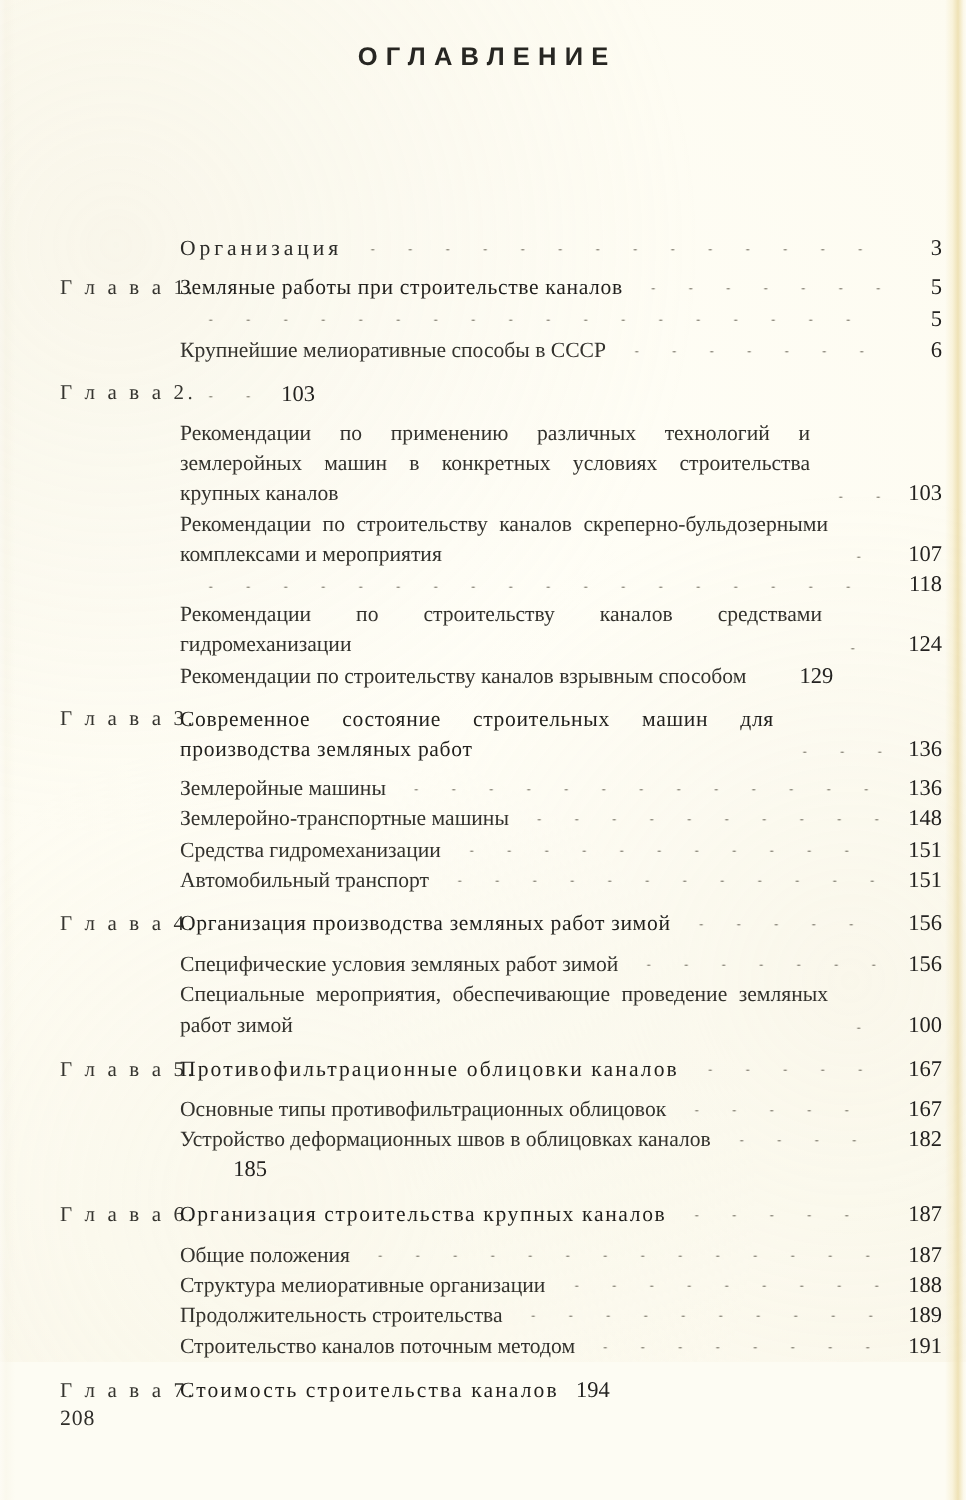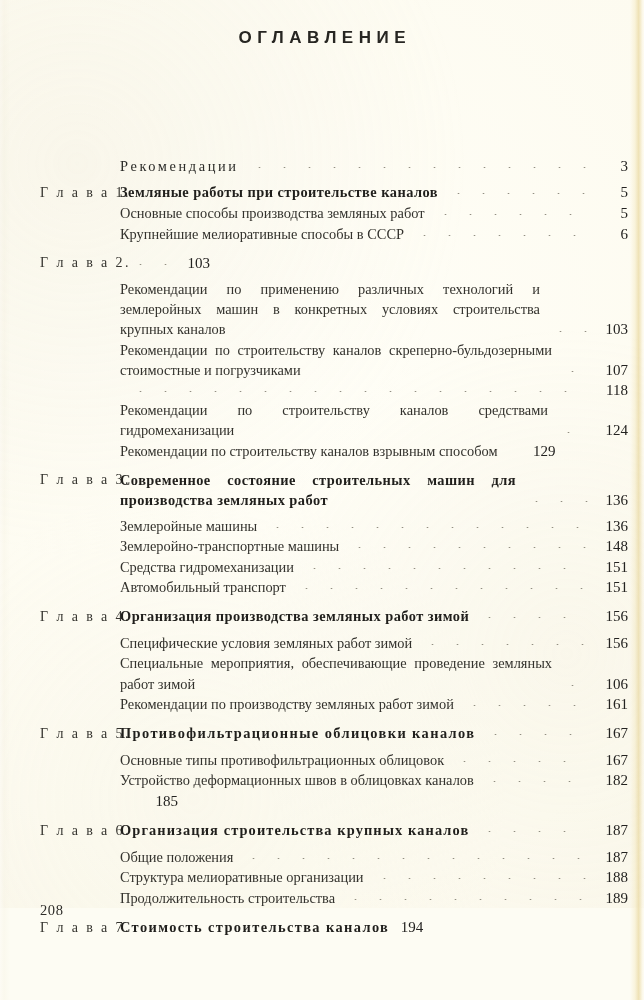--- a/index.html
+++ b/index.html
@@ -107,21 +107,21 @@
   .chap-label.plain {
     width: 80px;
   }
 
   
   .entry-text {
     flex: 0 1 auto;
     white-space: nowrap;
   }
   .entry-text.bold {
-    font-weight: bold;
+    font-weight: normal;
     letter-spacing: 0.45px;
     color: #201f1c;
   }
   .entry-text.spaced {
     letter-spacing: 2.6px;
   }
 
   
   .leader {
     flex: 1 1 auto;
@@ -173,55 +173,54 @@
     color: #33322d;
   }
 
   .gap-sm { height: 6px; }
   .gap-md { height: 9px; }
 
   
   .folio {
     position: absolute;
     left: 40px;
-    top: 902px;
+    top: 938px;
     font-size: 14.5px;
     color: #2e2d29;
     letter-spacing: 0.6px;
   }
 </style>
 </head>
 <body>
 
 <div class="scan-page">
   <div class="page-edge-left"></div>
   <div class="page-edge-right"></div>
   <div class="scan-grain"></div>
 
   <div class="toc-title">ОГЛАВЛЕНИЕ</div>
 
   <div class="toc-body">
 
     <div class="row">
       <span class="chap-label plain"></span>
-      <span class="entry-text spaced">Рекомендации</span>
+      <span class="entry-text spaced">Организация</span>
       <span class="leader"></span>
       <span class="page-no">3</span>
     </div>
 
     <div class="gap-sm"></div>
 
     <div class="row">
       <span class="chap-label">Г л а в а  1.</span>
       <span class="entry-text bold">Земляные работы при строительстве каналов</span>
       <span class="leader"></span>
       <span class="page-no">5</span>
     </div>
     <div class="row sub">
-      <span class="entry-text">Основные способы производства земляных работ</span>
       <span class="leader"></span>
       <span class="page-no">5</span>
     </div>
     <div class="row sub">
       <span class="entry-text">Крупнейшие мелиоративные способы в СССР</span>
       <span class="leader"></span>
       <span class="page-no">6</span>
     </div>
 
     <div class="gap-md"></div>
@@ -233,21 +232,21 @@
     </div>
 
     <div class="gap-sm"></div>
 
     <div class="row multi sub">
       <span class="entry-text" style="flex:1 1 auto;max-width:420px">Рекомендации по применению различных технологий и землеройных машин в конкретных условиях строительства крупных каналов</span>
       <span class="leader"></span>
       <span class="page-no">103</span>
     </div>
     <div class="row multi sub">
-      <span class="entry-text" style="flex:1 1 auto;max-width:432px">Рекомендации по строительству каналов скреперно-бульдозерными стоимостные и погрузчиками</span>
+      <span class="entry-text" style="flex:1 1 auto;max-width:432px">Рекомендации по строительству каналов скреперно-бульдозерными комплексами и мероприятия</span>
       <span class="leader"></span>
       <span class="page-no">107</span>
     </div>
     <div class="row multi sub">
       <span class="leader"></span>
       <span class="page-no">118</span>
     </div>
     <div class="row multi sub">
       <span class="entry-text" style="flex:1 1 auto;max-width:428px">Рекомендации по строительству каналов средствами гидромеханизации</span>
       <span class="leader"></span>
@@ -303,26 +302,21 @@
     <div class="gap-sm"></div>
 
     <div class="row sub">
       <span class="entry-text">Специфические условия земляных работ зимой</span>
       <span class="leader"></span>
       <span class="page-no">156</span>
     </div>
     <div class="row multi sub">
       <span class="entry-text" style="flex:1 1 auto;max-width:432px">Специальные мероприятия, обеспечивающие проведение земляных работ зимой</span>
       <span class="leader"></span>
-      <span class="page-no">106</span>
-    </div>
-    <div class="row sub">
-      <span class="entry-text">Рекомендации по производству земляных работ зимой</span>
-      <span class="leader"></span>
-      <span class="page-no">161</span>
+      <span class="page-no">100</span>
     </div>
 
     <div class="gap-md"></div>
 
     <div class="row">
       <span class="chap-label">Г л а в а  5.</span>
       <span class="entry-text bold" style="letter-spacing:1.4px">Противофильтрационные облицовки каналов</span>
       <span class="leader"></span>
       <span class="page-no">167</span>
     </div>
@@ -363,20 +357,25 @@
     <div class="row sub">
       <span class="entry-text">Структура мелиоративные организации</span>
       <span class="leader"></span>
       <span class="page-no">188</span>
     </div>
     <div class="row sub">
       <span class="entry-text">Продолжительность строительства</span>
       <span class="leader"></span>
       <span class="page-no">189</span>
     </div>
+    <div class="row sub">
+      <span class="entry-text">Строительство каналов поточным методом</span>
+      <span class="leader"></span>
+      <span class="page-no">191</span>
+    </div>
 
     <div class="gap-md"></div>
 
     <div class="row">
       <span class="chap-label">Г л а в а  7.</span>
       <span class="entry-text bold" style="letter-spacing:1.4px">Стоимость строительства каналов</span>
 
       <span class="page-no">194</span>
     </div>
 

